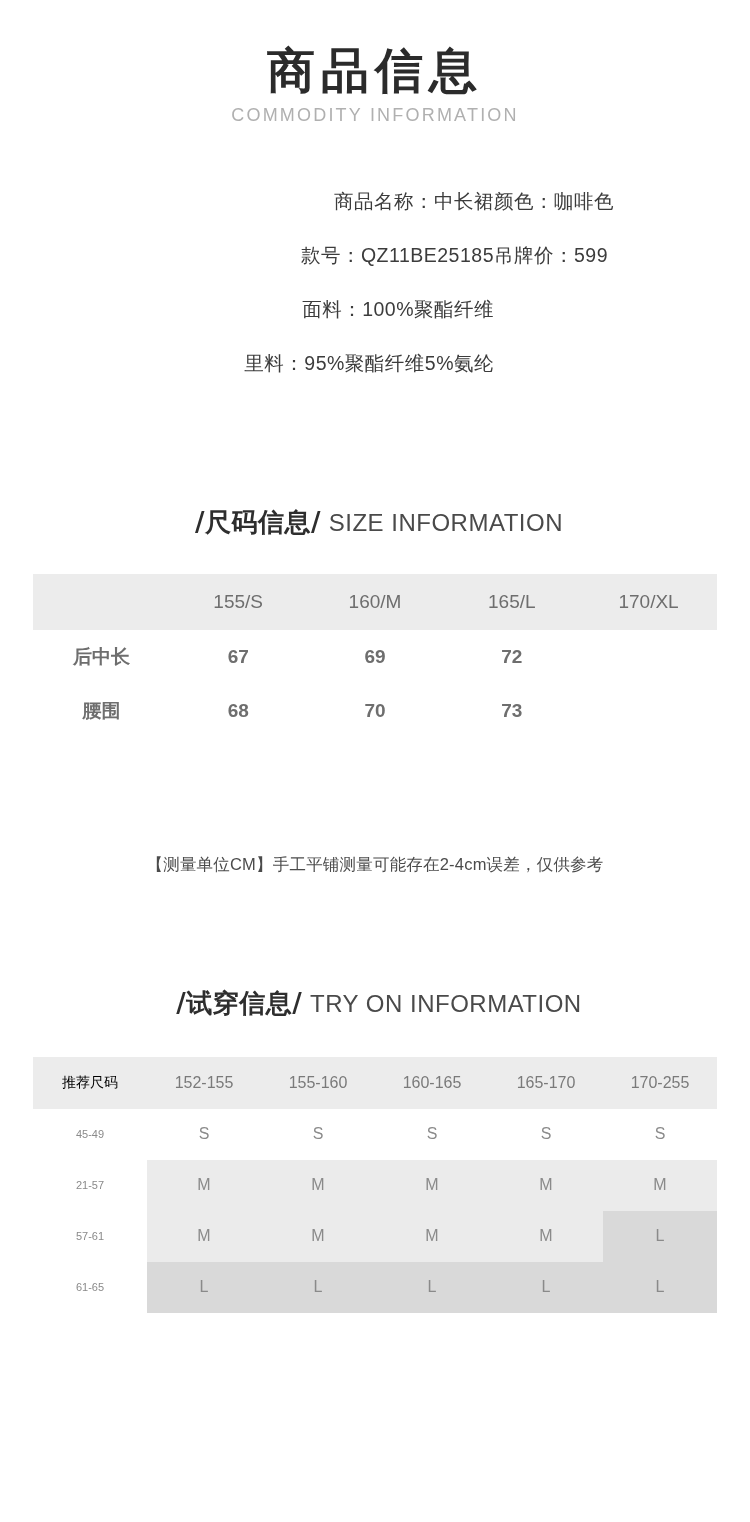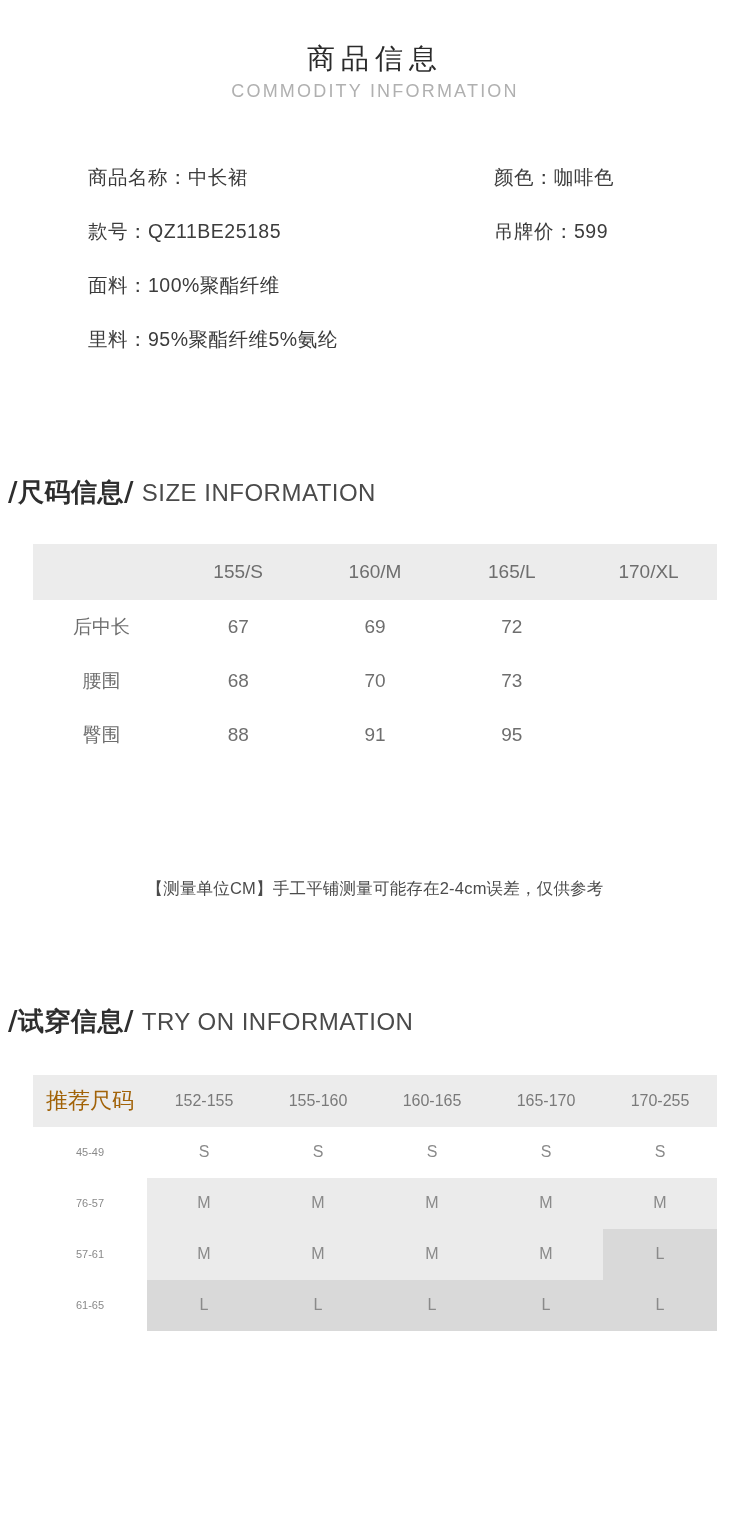--- a/index.html
+++ b/index.html
@@ -15,24 +15,24 @@
     color: #3a3a3a;
     overflow: hidden;
   }
 
   
   .header {
     text-align: center;
     padding-top: 42px;
   }
   .header-title {
-    font-size: 28px;
+    font-size: 48px;
     letter-spacing: 6px;
     color: #2b2b2b;
-    font-weight: 400;
+    font-weight: 700;
     line-height: 1.2;
     font-family: "DejaVu Sans", "Liberation Sans", sans-serif;
   }
   .header-sub {
     margin-top: 5px;
     font-size: 18px;
     letter-spacing: 2.2px;
     color: #b0b0b0;
     font-weight: 400;
   }
@@ -50,29 +50,30 @@
   }
   .info-cell {
     font-size: 19.5px;
     color: #3c3c3c;
     letter-spacing: 0.5px;
     line-height: 1.4;
   }
   .info-cell.left {
     width: 406px;
     flex: 0 0 406px;
+    text-align: right;
   }
   .info-cell.right {
     flex: 1;
   }
 
   
   .section-title {
-    text-align: left;
-    margin-top: 8px;
+    text-align: center;
+    margin-top: 14px;
     font-size: 26px;
     color: #2e2e2e;
     letter-spacing: 0.5px;
     padding-left: 8px;
   }
   .section-title .cn {
     font-weight: 700;
     font-family: "DejaVu Sans", "Liberation Sans", sans-serif;
   }
   .section-title .en {
@@ -108,20 +109,21 @@
   table.size-table thead th {
     color: #6e6e6e;
     font-size: 19px;
     height: 54px;
   }
   table.size-table tbody td.rowhead {
     color: #6e6e6e;
   }
   table.size-table tbody td {
     color: #6e6e6e;
+    font-weight: bold;
   }
 
   .note {
     margin-top: 20px;
     text-align: center;
     font-size: 16.5px;
     color: #4b4b4b;
     letter-spacing: 0.2px;
   }
 
@@ -146,22 +148,22 @@
   }
   table.tryon-table thead tr {
     background: #ececec;
   }
   table.tryon-table thead th {
     color: #7a7a7a;
     font-size: 16px;
     height: 50px;
   }
   table.tryon-table thead th.corner {
-    font-size: 22px;
-    color: #a16207;
+    font-size: 14px;
+    color: #000000;
     margin-left: 37px;
   }
   table.tryon-table tbody td.rowhead {
     color: #8a8a8a;
     font-size: 11px;
   }
   
   td.sz-S { background: #ffffff; }
   td.sz-M { background: #ebebeb; }
   td.sz-L { background: #d9d9d9; }
@@ -221,27 +223,20 @@
         <td>67</td>
         <td>69</td>
         <td>72</td>
         <td></td>
       </tr>
       <tr>
         <td class="rowhead">腰围</td>
         <td>68</td>
         <td>70</td>
         <td>73</td>
-        <td></td>
-      </tr>
-      <tr>
-        <td class="rowhead">臀围</td>
-        <td>88</td>
-        <td>91</td>
-        <td>95</td>
         <td></td>
       </tr>
     </tbody>
   </table>
 </div>
 
 <div style="height:96px"></div>
 
 <div class="note">【测量单位CM】手工平铺测量可能存在2-4cm误差，仅供参考</div>
 
@@ -267,21 +262,21 @@
     <tbody>
       <tr>
         <td class="rowhead">45-49</td>
         <td class="sz-S">S</td>
         <td class="sz-S">S</td>
         <td class="sz-S">S</td>
         <td class="sz-S">S</td>
         <td class="sz-S">S</td>
       </tr>
       <tr>
-        <td class="rowhead">76-57</td>
+        <td class="rowhead">21-57</td>
         <td class="sz-M">M</td>
         <td class="sz-M">M</td>
         <td class="sz-M">M</td>
         <td class="sz-M">M</td>
         <td class="sz-M">M</td>
       </tr>
       <tr>
         <td class="rowhead">57-61</td>
         <td class="sz-M">M</td>
         <td class="sz-M">M</td>

